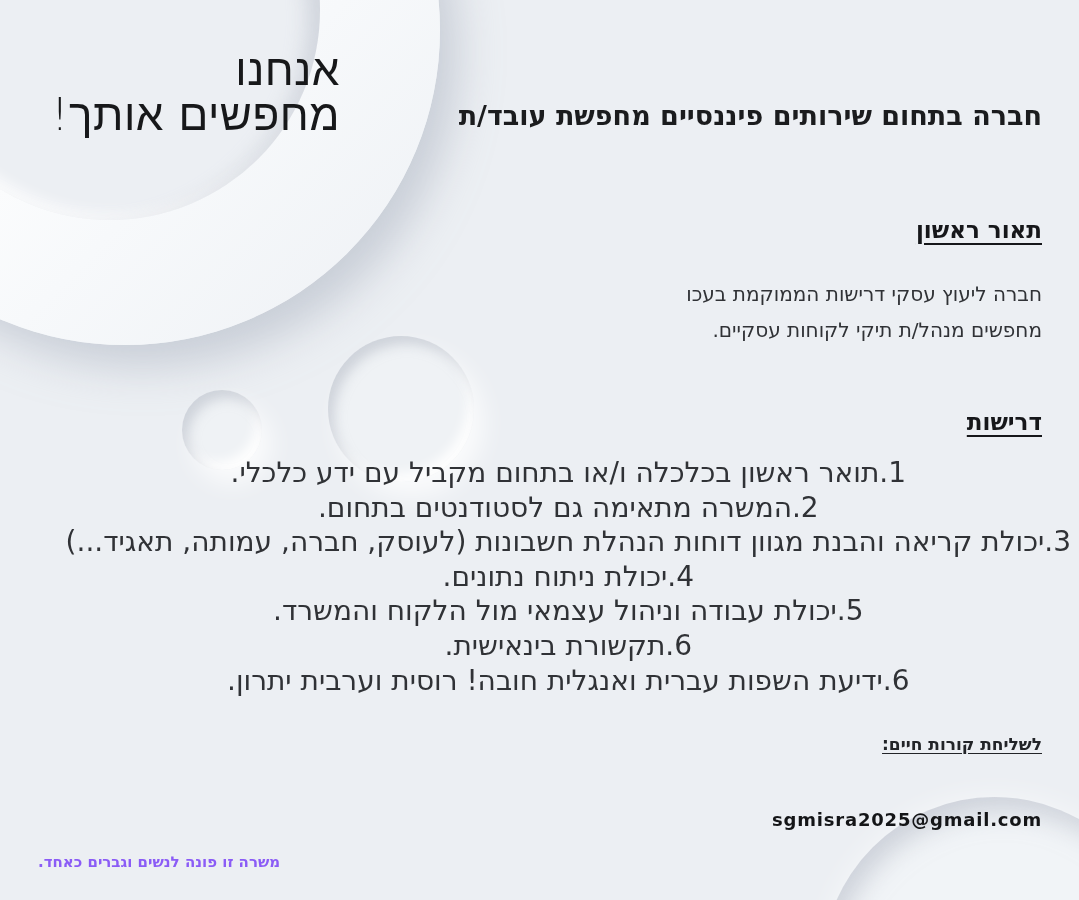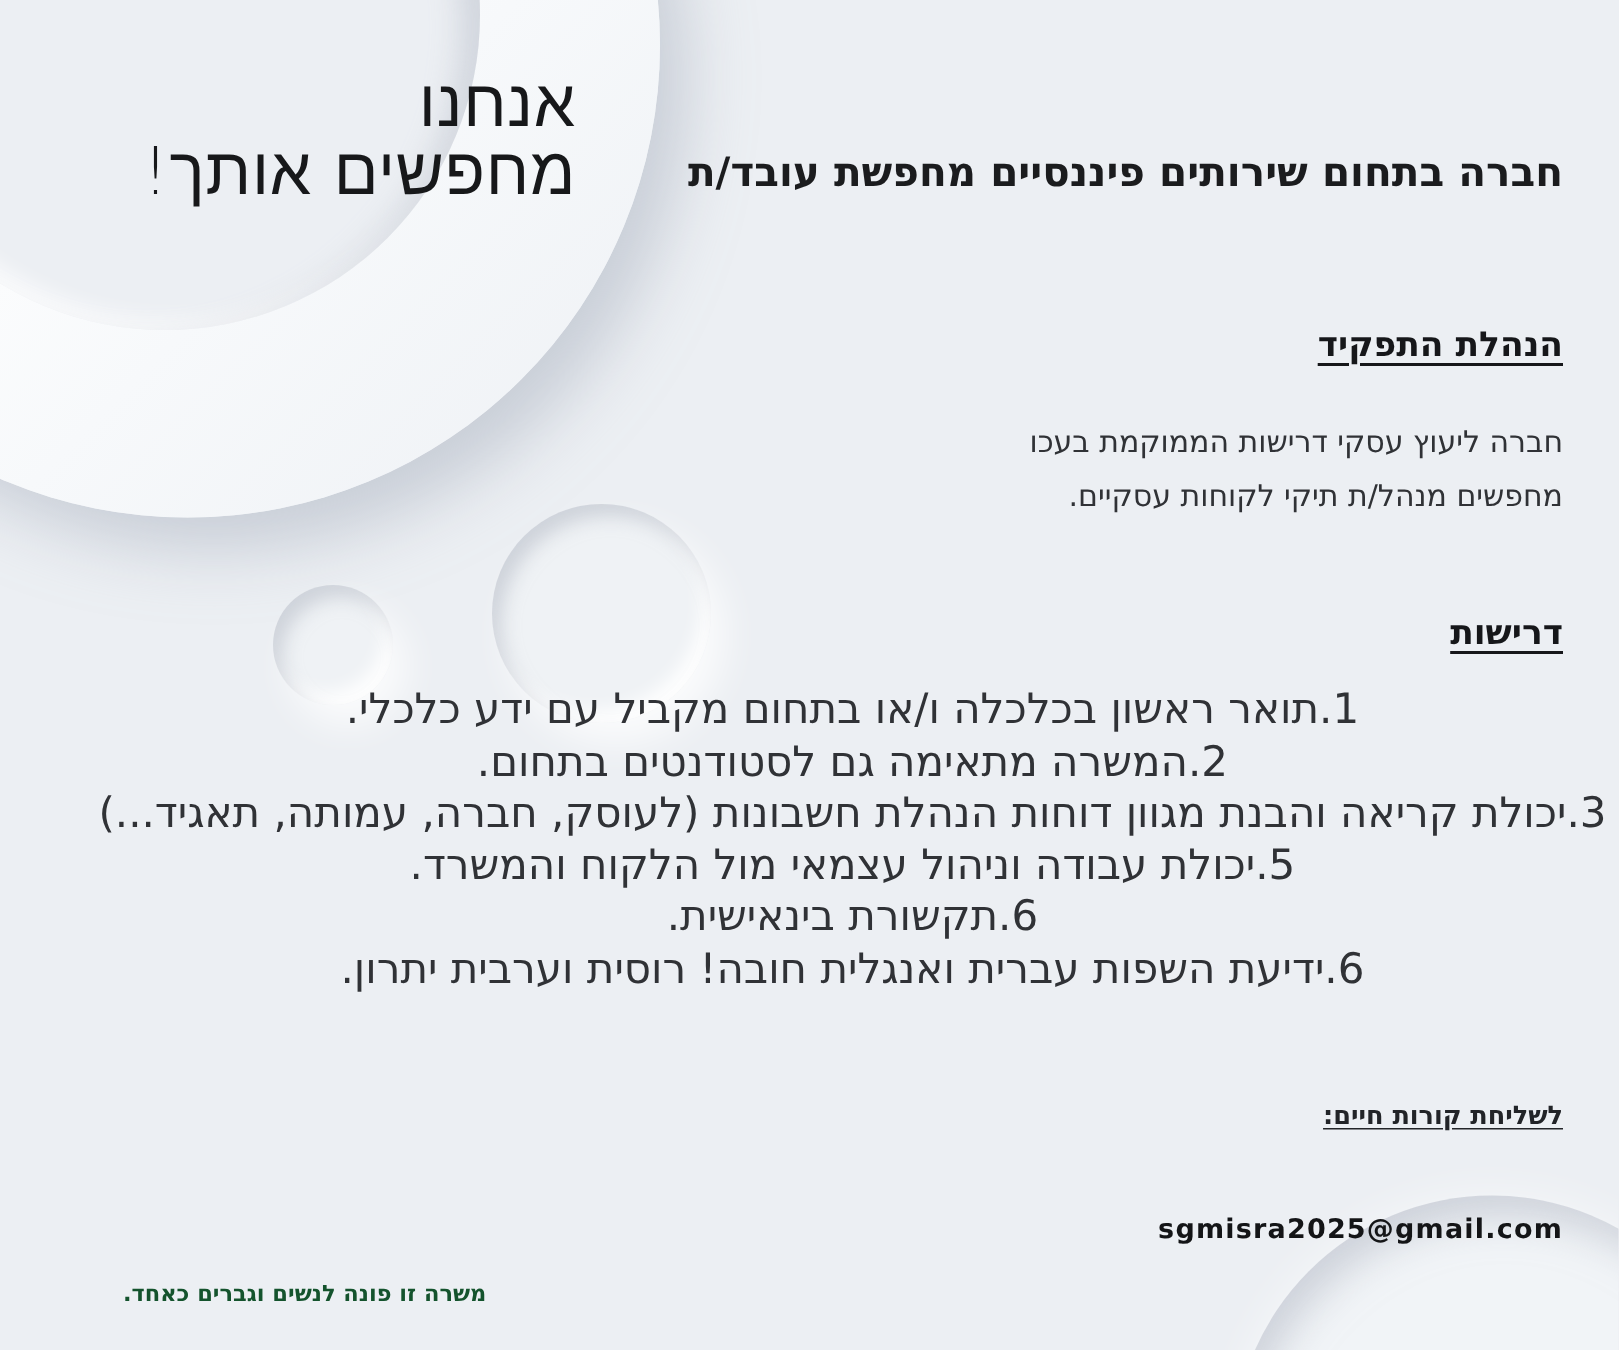--- a/index.html
+++ b/index.html
@@ -40,21 +40,21 @@
   .circle-bottom {
     left: 822px; top: 797px; width: 345px; height: 345px;
     background: #f1f4f7;
     box-shadow: inset 8px 14px 26px rgba(176,183,195,0.55),
                 inset -12px -22px 32px rgba(255,255,255,0.9),
                 0 0 30px rgba(255,255,255,0.55);
     z-index: 1;
   }
 
   
-  .txt { position: absolute; direction: rtl; z-index: 5; padding-left: 44px; }
+  .txt { position: absolute; direction: rtl; z-index: 5; }
 
   .tagline {
     left: 0; top: 47px; width: 340px;
     text-align: right;
     font-size: 44px; line-height: 45px;
     font-weight: 300;
     color: #17181a;
     letter-spacing: 0.5px;
   }
 
@@ -105,52 +105,53 @@
     direction: ltr;
     font-size: 18px; font-weight: bold;
     letter-spacing: 0.8px;
     color: #141517;
     margin-top: 46px;
   }
 
   .footer-note {
     top: 853px; left: 38px;
     font-size: 15px; font-weight: bold;
-    color: #14532d;
+    color: #8b5cf6;
   }
 </style>
 </head>
 <body>
 
 <div class="shape ring-outer"></div>
 <div class="shape ring-hole"></div>
 <div class="shape circle-emboss circle-small"></div>
 <div class="shape circle-emboss circle-large"></div>
 <div class="shape circle-bottom"></div>
 
 <div class="txt tagline">
   <div>אנחנו</div>
   <div>מחפשים אותך!</div>
 </div>
 
 <h1 class="txt headline">חברה בתחום שירותים פיננסיים מחפשת עובד/ת</h1>
 
-<h2 class="txt section-heading role-heading">הנהלת התפקיד</h2>
+<h2 class="txt section-heading role-heading">תאור ראשון</h2>
 
 <div class="txt body-lines">
   <p>חברה ליעוץ עסקי דרישות הממוקמת בעכו</p>
   <p>מחפשים מנהל/ת תיקי לקוחות עסקיים.</p>
 </div>
 
 <h2 class="txt section-heading req-heading">דרישות</h2>
 
 <ul class="txt req-list">
   <li>1.תואר ראשון בכלכלה ו/או בתחום מקביל עם ידע כלכלי.</li>
   <li>2.המשרה מתאימה גם לסטודנטים בתחום.</li>
   <li>3.יכולת קריאה והבנת מגוון דוחות הנהלת חשבונות (לעוסק, חברה, עמותה, תאגיד...)</li>
+  <li>4.יכולת ניתוח נתונים.</li>
   <li>5.יכולת עבודה וניהול עצמאי מול הלקוח והמשרד.</li>
   <li>6.תקשורת בינאישית.</li>
   <li>6.ידיעת השפות עברית ואנגלית חובה! רוסית וערבית יתרון.</li>
 </ul>
 
 <div class="txt cv-label">לשליחת קורות חיים:</div>
 <div class="txt email">sgmisra2025@gmail.com</div>
 
 <div class="txt footer-note">משרה זו פונה לנשים וגברים כאחד.</div>
 

